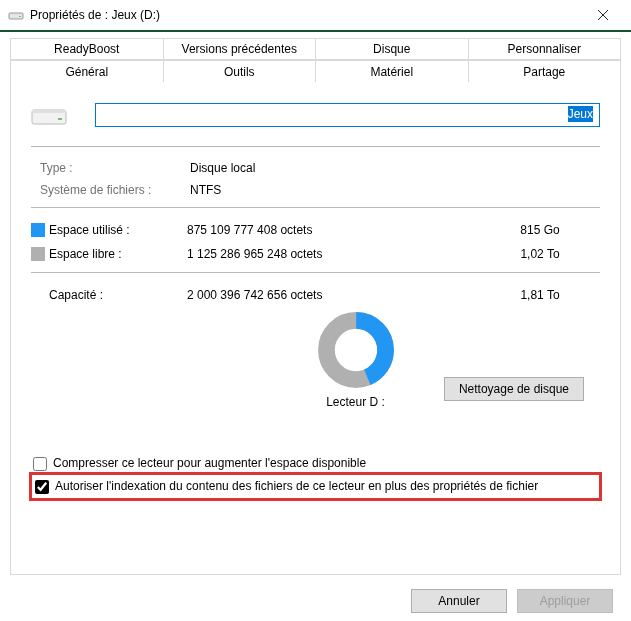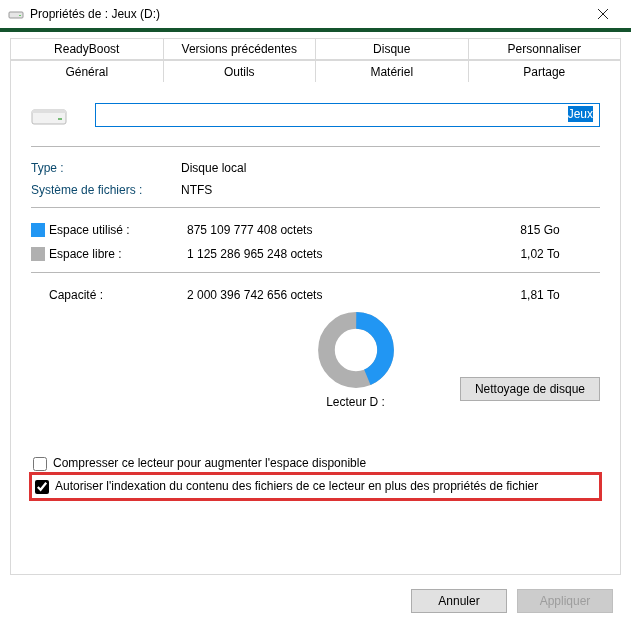--- a/index.html
+++ b/index.html
@@ -1,19 +1,19 @@
 <!DOCTYPE html>
 <html><head>
 <meta charset="utf-8">
 <style>
 * { box-sizing: border-box; margin: 0; padding: 0; font-family: "Segoe UI", Tahoma, sans-serif; font-size: 12px; }
 body { background: #fff; width: 631px; height: 621px; overflow: hidden; }
 
 
-.titlebar { height: 32px; display: flex; align-items: center; padding: 0 6px 0 8px; border-bottom: 4px solid #14532d; }
+.titlebar { height: 32px; display: flex; align-items: center; padding: 0 6px 0 8px; border-bottom: 2px solid #14532d; }
 .drive-ico { width: 16px; height: 16px; display: inline-block; margin-right: 6px; position: relative; }
 .drive-ico svg { width: 16px; height: 16px; }
 .titlebar .title { flex: 1; color: #000; font-size: 12px; }
 .closebtn { width: 44px; height: 30px; display: flex; align-items: center; justify-content: center; cursor: pointer; }
 .closebtn svg { width: 10px; height: 10px; stroke: #222; stroke-width: 1; }
 
 
 .tabstrip { position: relative; padding: 6px 10px 0 10px; }
 .tabrow { display: flex; }
 .tabrow .tab { flex: 1; border: 1px solid #d9d9d9; border-bottom: none; height: 22px; display: flex; align-items: center; justify-content: center; background: #fff; position: relative; color: #000; cursor: pointer; }
@@ -28,40 +28,40 @@
 
 
 .head { display: flex; align-items: center; gap: 28px; margin-bottom: 18px; text-align: right; }
 .drive-big { width: 36px; height: 26px; }
 .name-input { flex: 1; height: 24px; border: 1px solid #0078d7; padding: 2px 6px; font-size: 13px; color: #fff; }
 .name-input .sel { background: #0078d7; color: #fff; padding: 1px 0; }
 
 
 .hr { border: none; border-top: 1px solid #b8b8b8; margin: 6px 0 10px 0; }
 .kv { display: flex; padding: 4px 0; }
-.kv .k { width: 150px; color: #0c4a6e; }
+.kv .k { width: 150px; color: #737373; margin-left: 9px; }
 .kv .v { flex: 1; color: #000; }
 
 
 .usage { margin-top: 8px; }
 .urow { display: grid; grid-template-columns: 18px 138px 1fr 120px; align-items: center; padding: 5px 0; }
 .sq { width: 14px; height: 14px; }
 .sq.used { background: #2196f3; }
 .sq.free { background: #b0b0b0; }
 .urow .ucenter { text-align: left; }
 .urow .uright { text-align: center; }
 
 
 .urow.cap .sq { background: transparent; }
 
 
 .donut-block { display: flex; align-items: center; justify-content: center; gap: 40px; margin-top: 4px; position: relative; }
 .donut-col { display: flex; flex-direction: column; align-items: center; gap: 6px; margin-left: 80px; }
 .donut { width: 78px; height: 78px; }
-.cleanup { position: absolute; right: 0; bottom: 8px; }
+.cleanup { position: absolute; right: 16px; bottom: 8px; }
 button.winbtn { height: 24px; min-width: 96px; padding: 0 14px; border: 1px solid #adadad; background: #e1e1e1; color: #000; cursor: pointer; font-size: 12px; }
 button.winbtn.default { border: 1px solid #0078d7; box-shadow: inset 0 0 0 1px #0078d7; }
 button.winbtn:disabled { color: #9d9d9d; background: #ccc; cursor: default; border-color: #bfbfbf; }
 
 
 .checks { margin-top: 44px; }
 .chk { display: flex; align-items: flex-start; gap: 6px; padding: 3px 2px; }
 .chk input { width: 14px; height: 14px; margin-top: 1px; accent-color: #000; }
 .chk.highlighted { outline: 3px solid #dd3333; outline-offset: -1px; padding: 5px 4px; }
 

